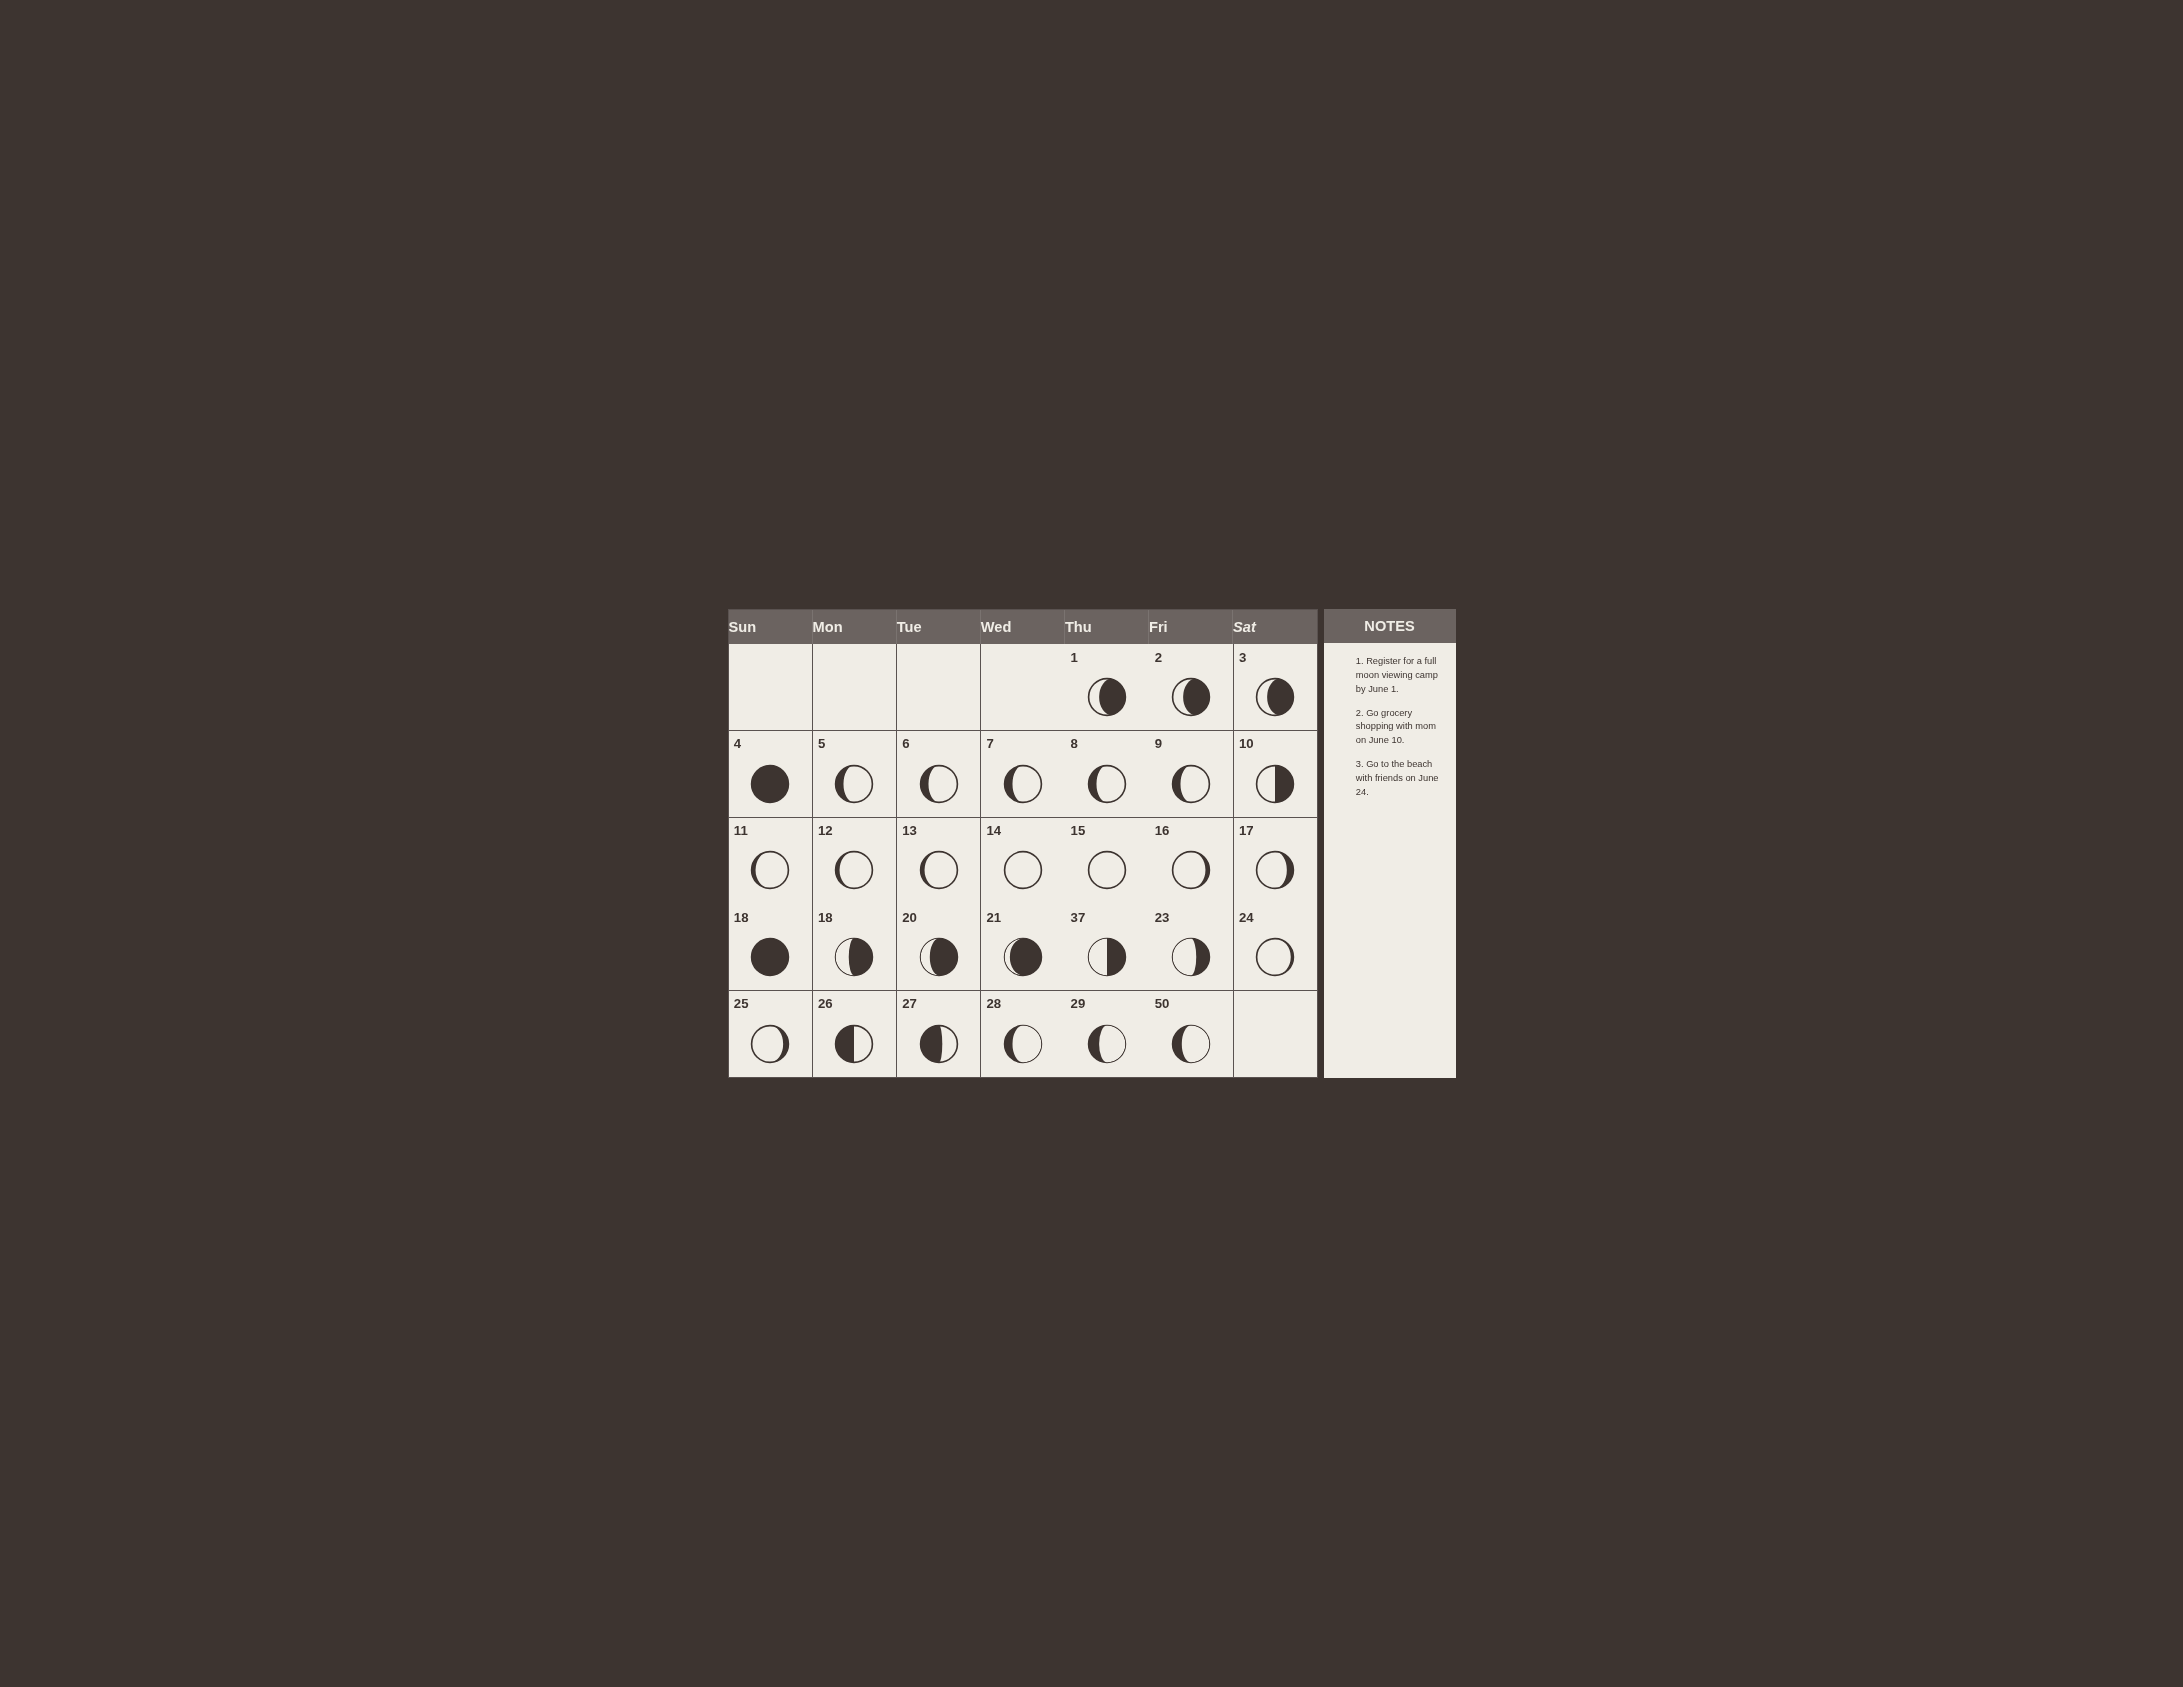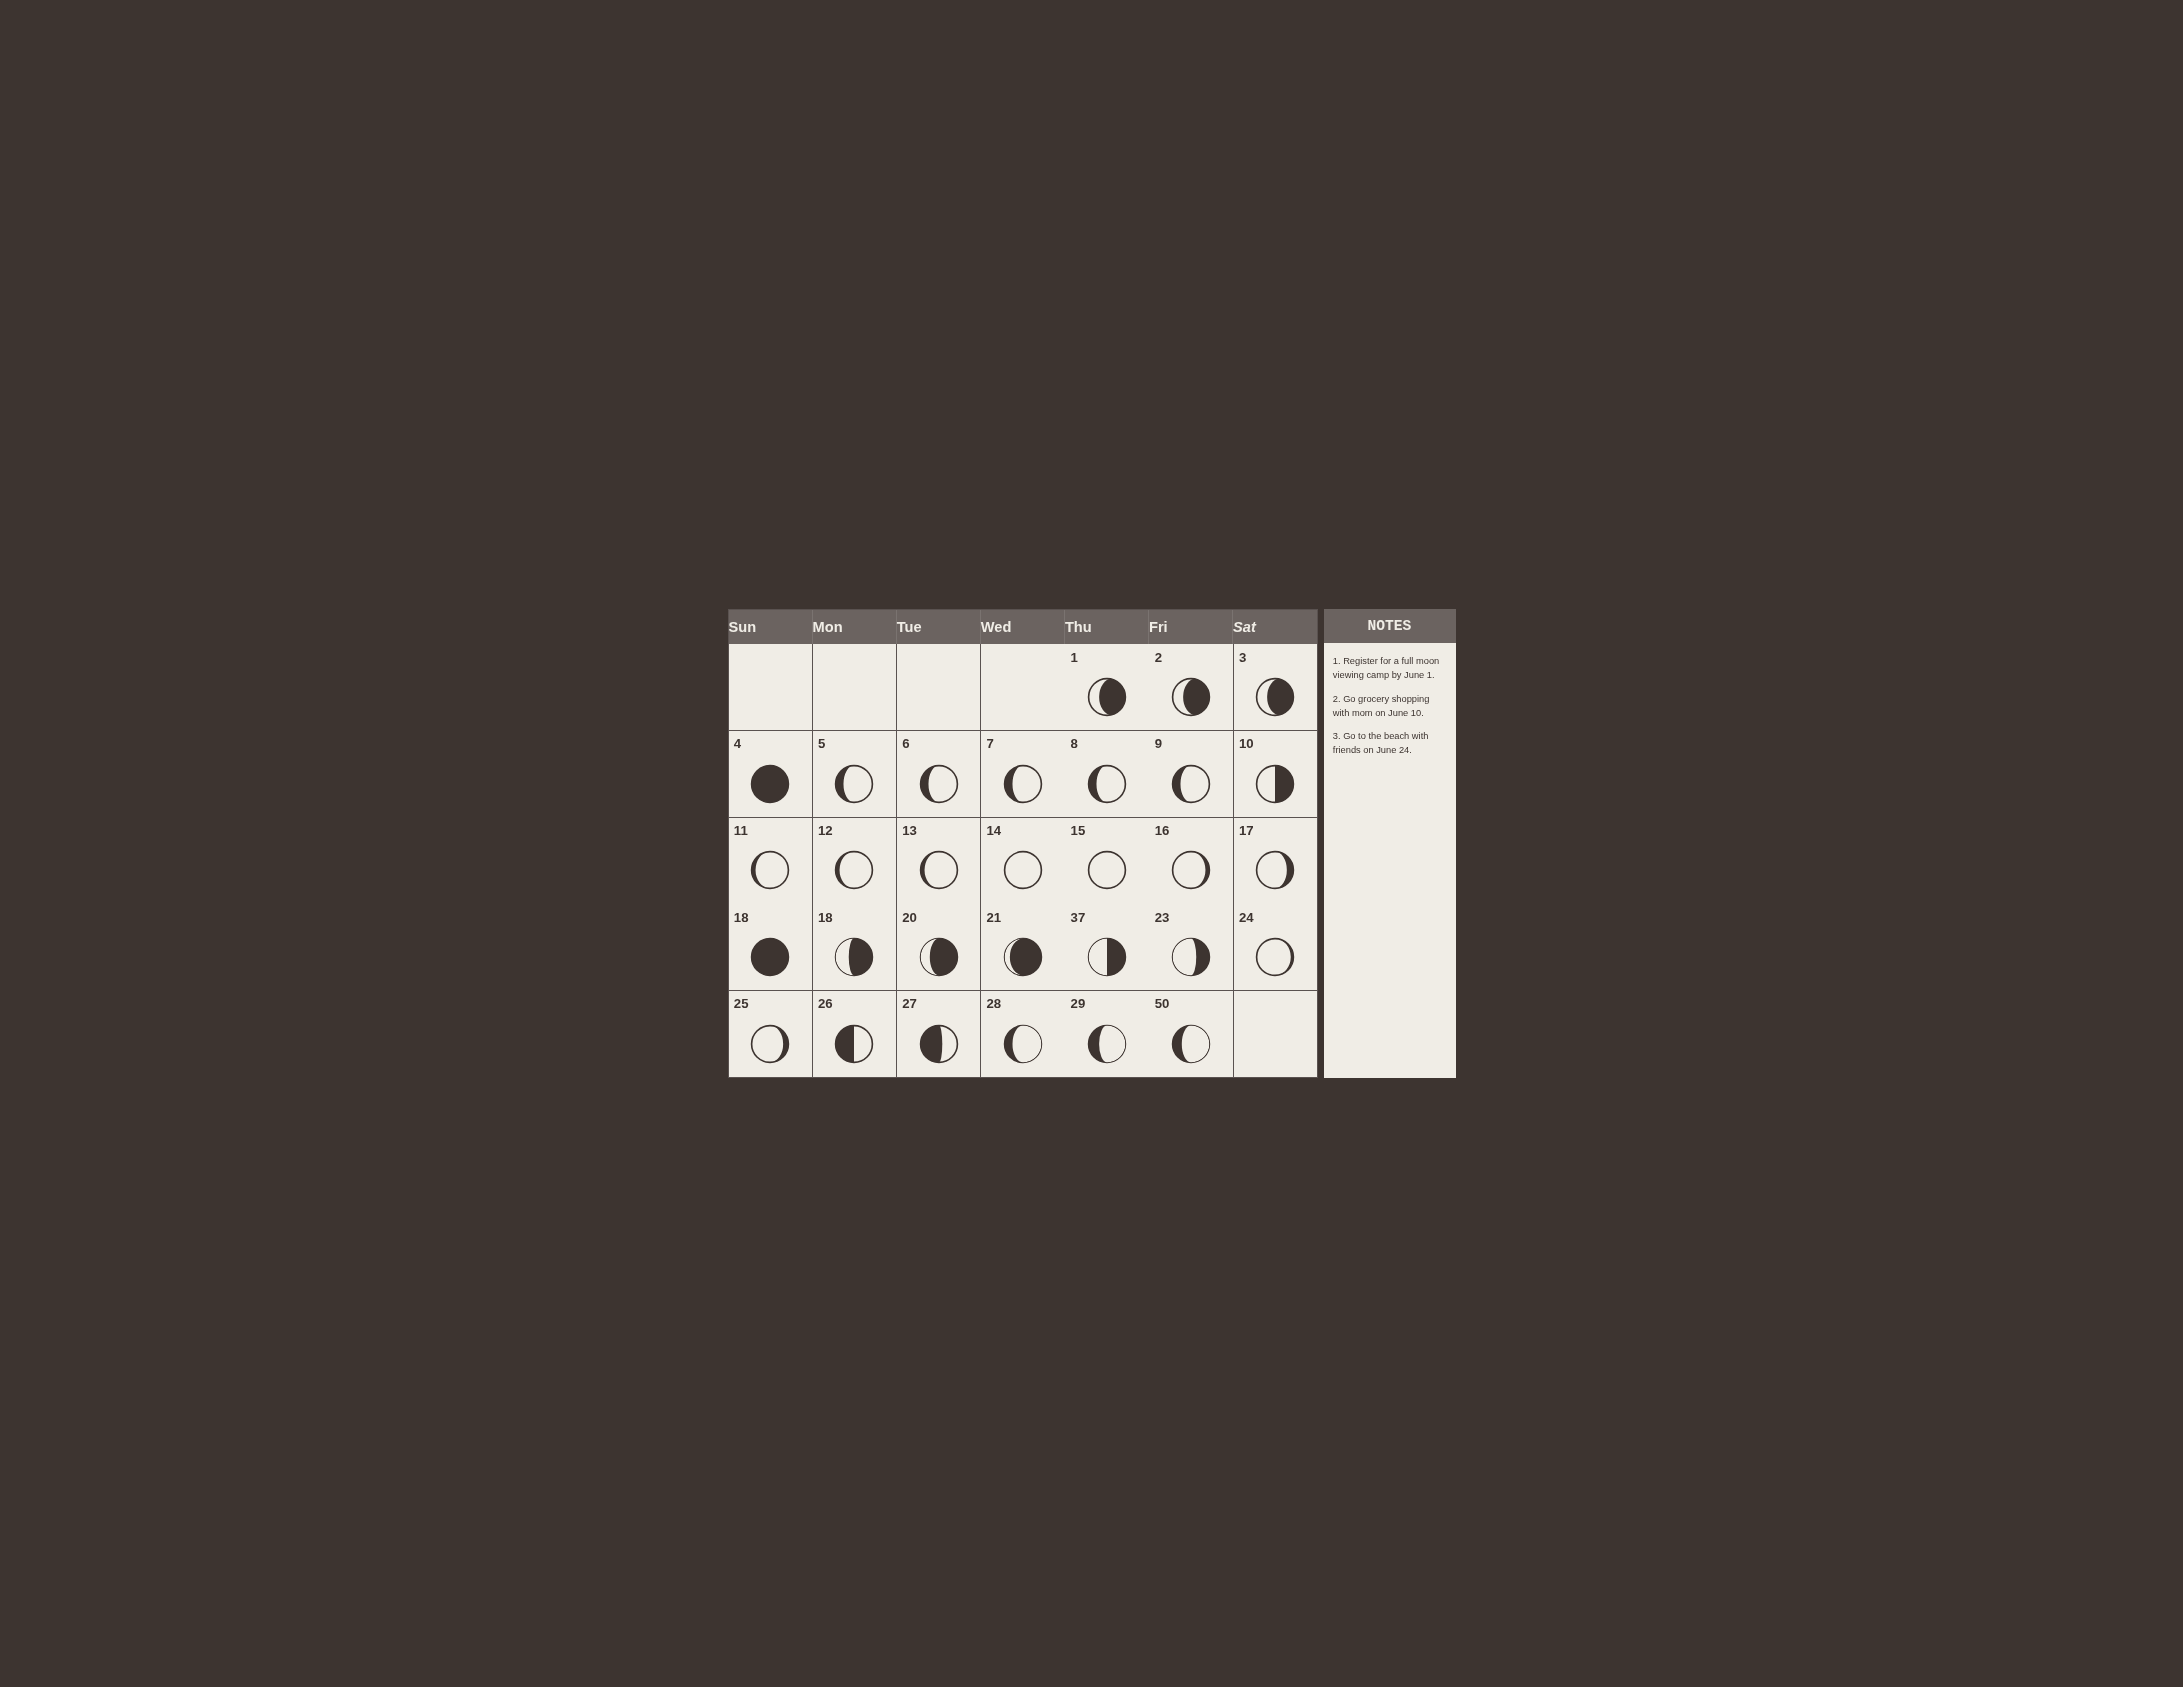--- a/index.html
+++ b/index.html
@@ -113,34 +113,34 @@
       flex-direction: column;
     }
 
     .notes-header {
       background-color: #6b6360;
       color: #f0ede6;
       text-align: center;
       padding: 9.3px 0;
       font-size: 14.6px;
       font-weight: 700;
-      font-family: Liberation Mono, monospace;
     }
 
     .notes-content {
       background-color: #f0ede6;
       flex: 1;
       padding: 12px 9.3px;
       font-size: 9.3px;
       color: #3d3430;
       line-height: 1.5;
     }
 
     .notes-content p {
       margin-bottom: 9.3px;
+      margin-left: 23px;
     }
 
     
     svg.moon-svg {
       width: 46px;
       height: 46px;
     }
   </style>
 </head>
 <body>

